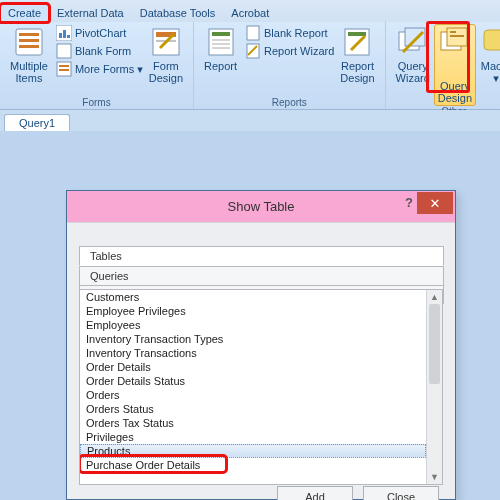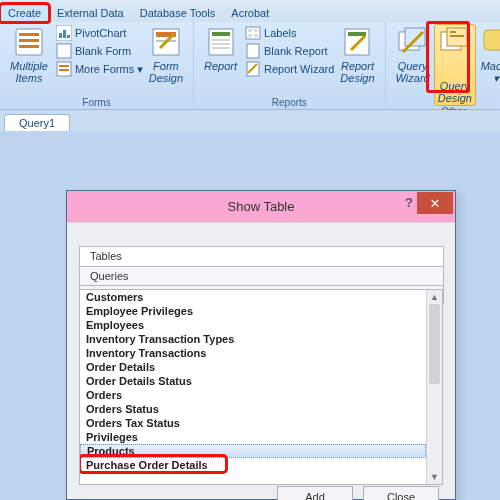--- a/index.html
+++ b/index.html
@@ -9,21 +9,21 @@
   .ribbon-tab { padding: 3px 8px; color: #184a7d; }
   .ribbon-tab.active { background: #cde4fa; border-top-left-radius: 3px; border-top-right-radius: 3px; }
   .highlight-red { outline: 3px solid #e11; outline-offset: -1px; border-radius: 2px; }
 
   .ribbon-body { background: linear-gradient(#d7e9fb,#c5dbf4); border-bottom: 1px solid #9ab7d8; height: 88px; display: flex; }
   .group { border-right: 1px solid #b4cce6; padding: 2px 6px 0 6px; display: flex; flex-direction: column; justify-content: space-between; align-items: center; }
   .group-row { display: flex; }
   .group-title { font-size: 10px; color: #3a5d86; text-align: center; padding-bottom: 1px; }
   .btn-small { display: flex; align-items: center; font-size: 11px; color: #184a7d; padding: 1px 2px; white-space: nowrap; }
   .btn-small .ic { width: 16px; height: 16px; margin-right: 3px; }
-  .btn-large { display: flex; flex-direction: column; align-items: center; font-size: 11px; color: #184a7d; padding: 2px 4px; line-height: 1.1; text-align: center; font-style: italic; }
+  .btn-large { display: flex; flex-direction: column; align-items: center; font-size: 11px; color: #184a7d; padding: 2px 4px; line-height: 1.1; text-align: center; }
   .btn-large .ic { width: 32px; height: 32px; margin-bottom: 2px; }
   .btn-large.hover { background: linear-gradient(#ffe9a8,#ffd76b); border: 1px solid #e0a73a; border-radius: 3px; padding: 1px 3px; gap: 20px; }
   .stack { display: flex; flex-direction: column; justify-content: flex-start; }
 
   svg.ic { display: block; }
 
   .doc-area { background: #bcd4ee; height: 390px; position: relative; }
   .tab-strip { display: flex; background: #c9ddf2; padding-top: 4px; }
   .doc-tab { background: #fff; border: 1px solid #9cb8d4; border-bottom: none; font-size: 11px; padding: 2px 14px; margin-left: 4px; border-top-left-radius: 3px; border-top-right-radius: 3px; color: #184a7d; }
   .canvas { background: #bcd4ee; height: 100%; }
@@ -34,21 +34,21 @@
   .titlebar .title { font-size: 13px; color: #333; }
   .titlebar .help { position: absolute; right: 42px; top: 4px; font-size: 13px; color: #555; font-weight: bold; }
   .titlebar .closebtn { position: absolute; right: 2px; top: 1px; width: 36px; height: 22px; background: #c94f3d; color: #fff; display: flex; align-items: center; justify-content: center; font-size: 13px; }
 
   .dlg-body { padding: 8px 12px 0 12px; }
   .subtabs { display: flex; position: relative; top: 15px; flex-direction: column; }
   .subtab { font-size: 11px; padding: 3px 10px; border: 1px solid #b5b9bf; background: #f4f6f8; border-bottom: none; margin-right: -1px; color: #333; }
   .subtab.active { background: #fff; border-bottom: 1px solid #fff; z-index: 2; }
   .listbox { border: 1px solid #b5b9bf; background: #fff; height: 196px; overflow: hidden; position: relative; }
   .listwrap { position: absolute; inset: 0 16px 0 0; overflow: hidden; }
-  .listitem { font-size: 11px; padding: 0 6px; line-height: 14px; height: 14px; color: #222; white-space: nowrap; overflow: hidden; font-weight: bold; }
+  .listitem { font-size: 11px; padding: 0 6px; line-height: 14px; height: 14px; color: #222; white-space: nowrap; overflow: hidden; }
   .listitem.selected { background: linear-gradient(#e9f1fb,#cde0f5); border: 1px dotted #6d97c9; line-height: 12px; height: 14px; }
   .scrollbar { position: absolute; right: 0; top: 0; bottom: 0; width: 16px; background: #eceef0; border-left: 1px solid #d0d3d7; }
   .sb-thumb { position: absolute; left: 2px; right: 2px; top: 14px; height: 80px; background: #cfd3d8; border-radius: 2px; }
   .sb-btn { position: absolute; left: 0; right: 0; height: 14px; display: flex; align-items: center; justify-content: center; color: #777; font-size: 9px; }
   .sb-up { top: 0; } .sb-down { bottom: 0; }
 
   .dlg-buttons { display: flex; justify-content: flex-end; gap: 10px; padding: 1px 16px; }
   .dlg-btn { width: 76px; height: 22px; font-size: 11px; background: #f3f4f6; border: 1px solid #adb1b6; color: #333; display: flex; align-items: center; justify-content: center; }
 
   .list-highlight { position: absolute; border: 3px solid #e11; border-radius: 5px; pointer-events: none; }
@@ -123,30 +123,20 @@
         <svg class="ic">
             <rect x="4" y="3" width="24" height="26" fill="#fff" stroke="#7a94b5"></rect>
             <rect x="7" y="6" width="18" height="4" fill="#5c8f3b"></rect>
             <line x1="7" y1="14" x2="25" y2="14" stroke="#aaa"></line>
             <line x1="7" y1="18" x2="25" y2="18" stroke="#aaa"></line>
             <line x1="7" y1="22" x2="25" y2="22" stroke="#aaa"></line>
           </svg>
         <span>Report</span>
       </div>
       <div class="stack" style="margin-left:2px;">
-        <div class="btn-small">
-          <svg class="ic">
-              <rect x="1" y="2" width="14" height="12" fill="#fff" stroke="#7a94b5"></rect>
-              <rect x="3" y="4" width="4" height="3" fill="#ddd"></rect>
-              <rect x="9" y="4" width="4" height="3" fill="#ddd"></rect>
-              <rect x="3" y="9" width="4" height="3" fill="#ddd"></rect>
-              <rect x="9" y="9" width="4" height="3" fill="#ddd"></rect>
-            </svg>
-          <span>Labels</span>
-        </div>
         <div class="btn-small">
           <svg class="ic">
               <rect x="2" y="1" width="12" height="14" fill="#fff" stroke="#7a94b5"></rect>
             </svg>
           <span>Blank Report</span>
         </div>
         <div class="btn-small">
           <svg class="ic">
               <rect x="2" y="1" width="12" height="14" fill="#fff" stroke="#7a94b5"></rect>
               <line x1="3" y1="12" x2="12" y2="3" stroke="#c49a00" stroke-width="2"></line>

